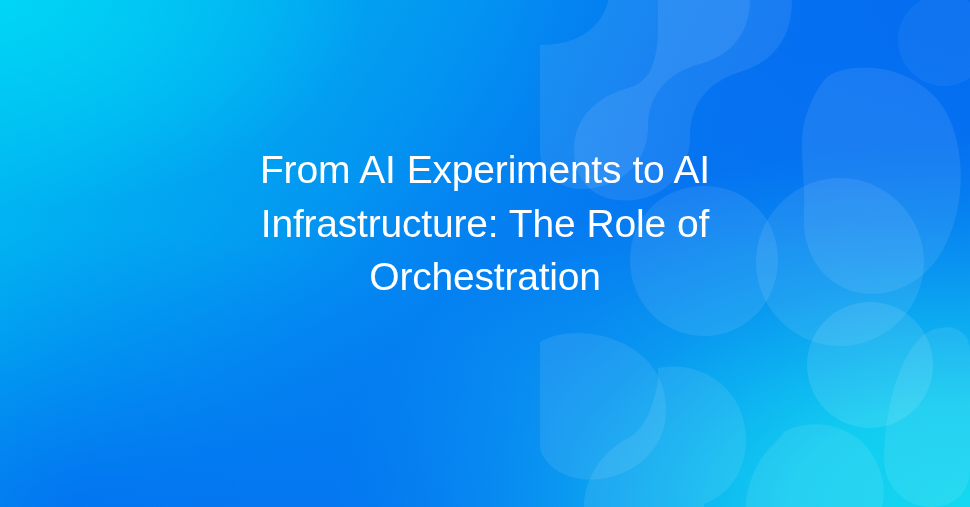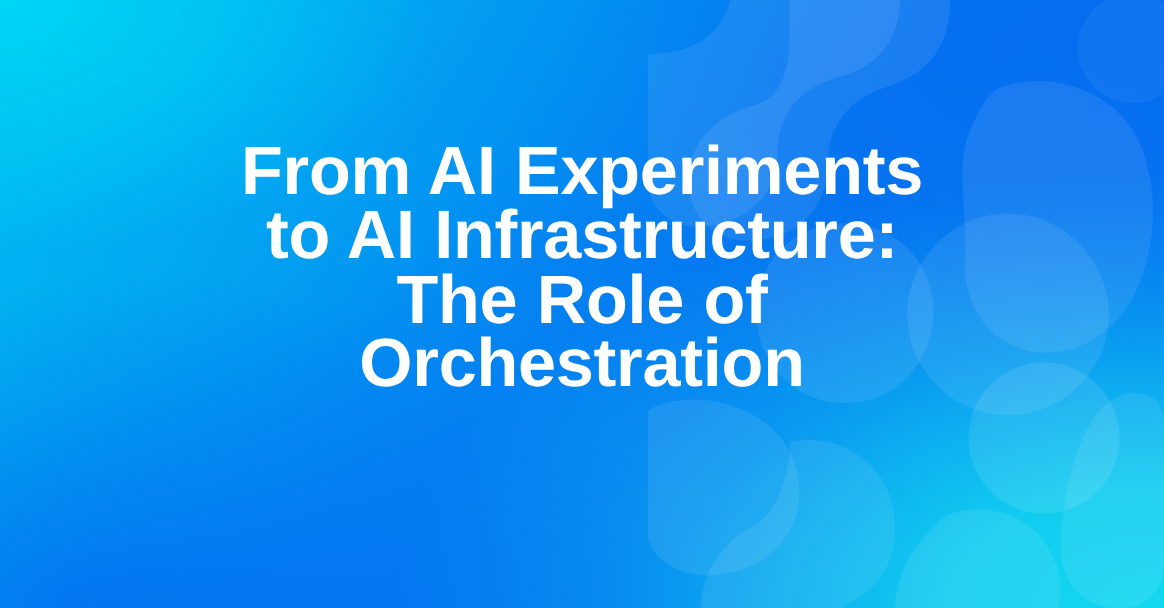--- a/index.html
+++ b/index.html
@@ -78,22 +78,22 @@
     height: 507px;
     z-index: 2;
     display: flex;
     align-items: center;
     justify-content: center;
   }
   .title {
     width: 620px;
     text-align: center;
     color: #ffffff;
-    font-size: 57px;
-    font-weight: 700;
+    font-size: 39px;
+    font-weight: 400;
     line-height: 53.5px;
     letter-spacing: -0.2px;
     margin: 16px;
     transform: translateY(-30px);
     word-spacing: 0.5px;
   }
 </style>
 </head>
 <body>
 

